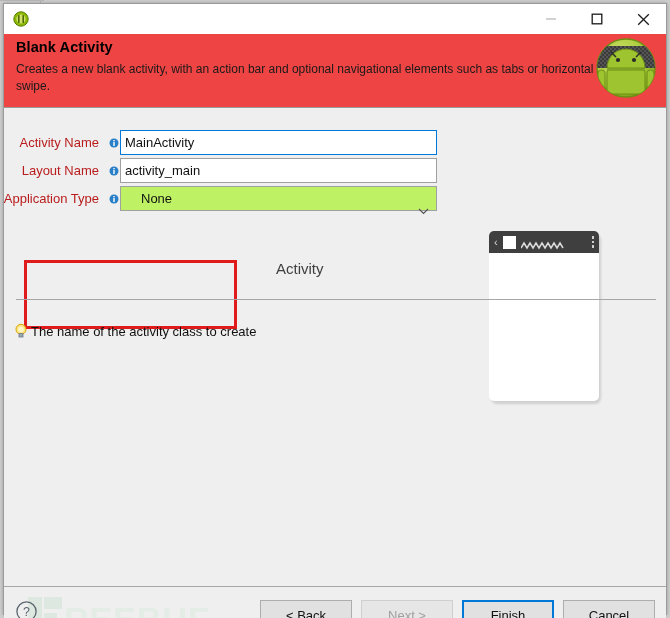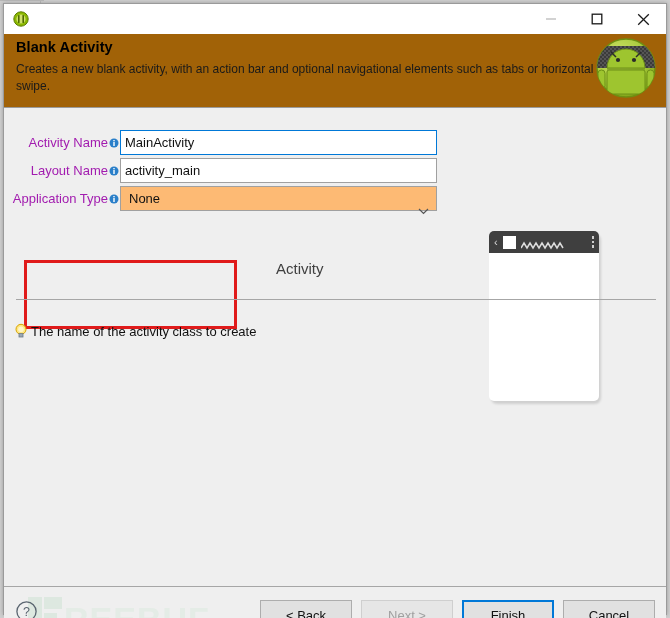--- a/index.html
+++ b/index.html
@@ -46,21 +46,21 @@
   }
   .win-btns { position: absolute; right: 0; top: 0; height: 30px; display: flex; }
   .win-btn {
     width: 46px; height: 30px; display: flex; align-items: center; justify-content: center;
   }
   .win-btn svg { display: block; }
 
   
   #header {
     position: relative;
-    background: #a16207;
+    background: #ef4444;
     height: 74px;
     border-bottom: 1px solid #9b9b9b;
     padding: 5px 13px 0 12px;
   }
   #header-title {
     font-size: 14.5px; font-weight: bold; color: #000;
     margin: 0 0 6px 0; letter-spacing: .1px;
   }
   #header-desc {
     font-size: 12px; color: #1a1a1a; line-height: 17px;
@@ -79,43 +79,43 @@
   }
 
   
   #form {
     position: absolute; left: 0; top: 22px; width: 445px;
   }
   .form-row {
     display: flex; align-items: center; height: 25px; margin-bottom: 3px;
   }
   .form-label {
-    width: 116px; text-align: right; font-size: 13px; color: #a21caf;
+    width: 116px; text-align: right; font-size: 13px; color: #b91c1c;
     padding-right: 1px; white-space: nowrap;
-    display: flex; align-items: center; justify-content: flex-end; gap: 1px;
+    display: flex; align-items: center; justify-content: flex-end; gap: 10px;
   }
   .info-icon {
     width: 10px; height: 10px; flex: 0 0 auto; position: relative; top: -2px;
   }
   .text-input {
     width: 317px; height: 25px;
     background: #ffffff;
     border: 1px solid #a0a0a0;
     font-size: 13px; color: #111;
     padding: 0 4px;
     line-height: 23px;
     font-family: "Liberation Sans", sans-serif;
   }
   .text-input.focused { border: 1px solid #0078d7; }
   .combo {
     width: 317px; height: 25px;
-    background: #fdba74;
+    background: #bef264;
     border: 1px solid #a0a0a0;
     font-size: 13px; color: #111;
-    padding: 0 8px; line-height: 23px;
+    padding: 0 20px; line-height: 23px;
     position: relative;
     display: flex; align-items: center;
   }
   .combo .chev {
     position: absolute; right: 7px; top: 50%;
   }
 
   
   #red-box {
     position: absolute;

